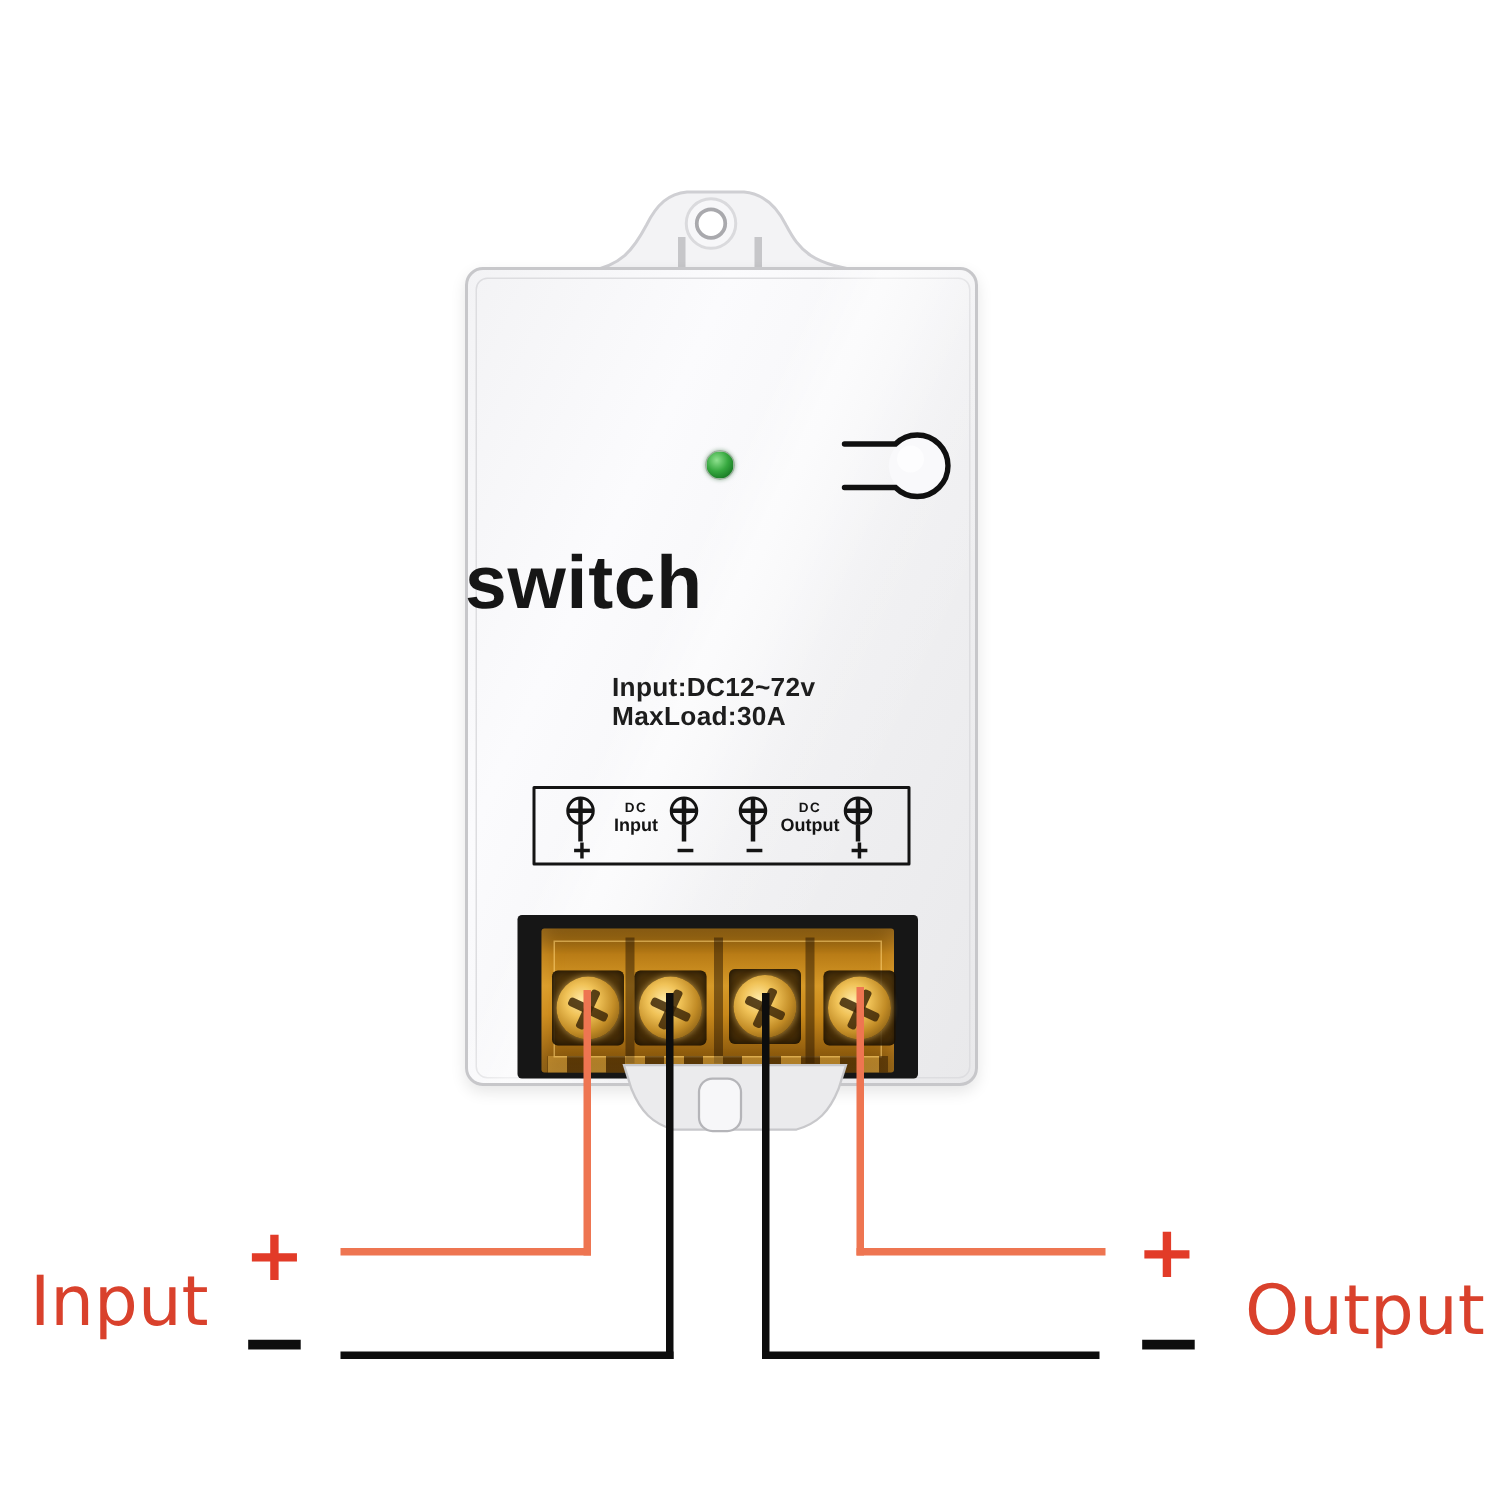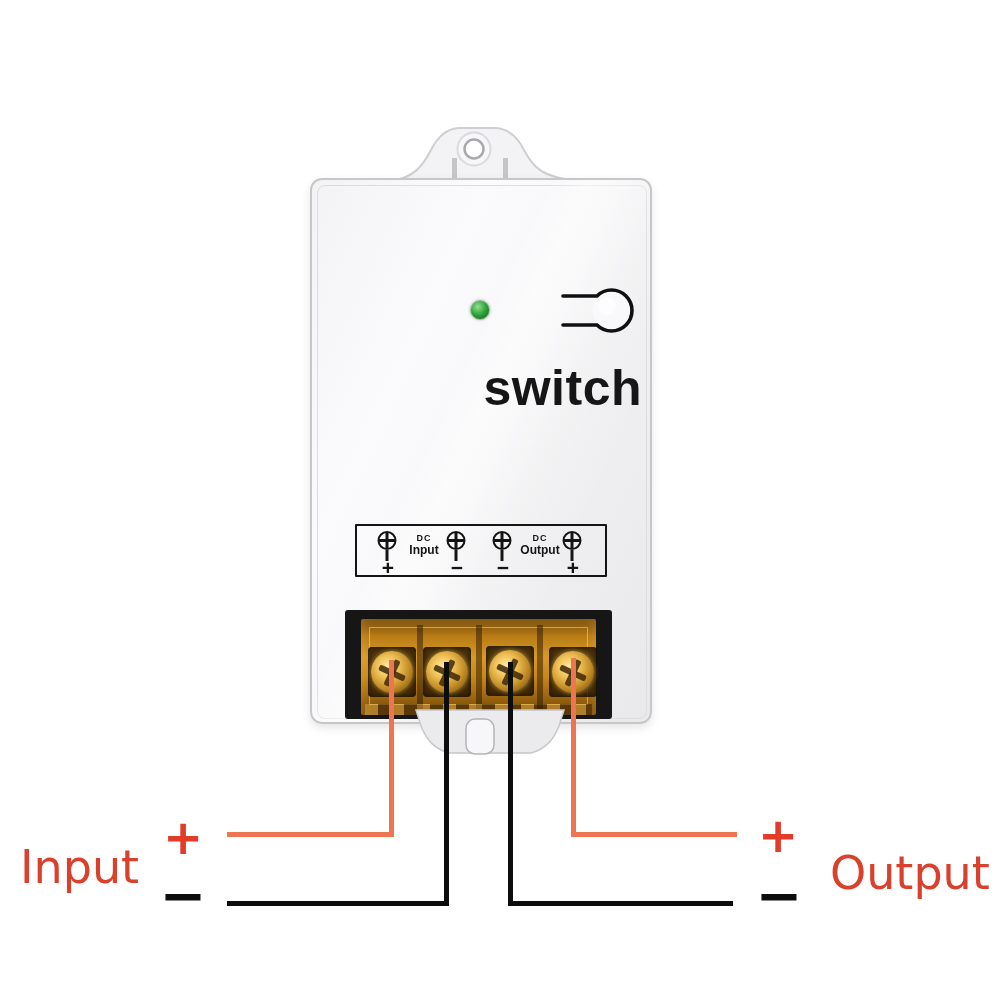--- a/index.html
+++ b/index.html
@@ -28,21 +28,21 @@
   
   #led{
     left:470px;top:300px;width:18px;height:18px;border-radius:50%;z-index:4;
     background:radial-gradient(circle at 38% 32%,#8fe18f 0%,#36a83f 45%,#1c7f27 75%,#0e5e18 100%);
     border:1px solid #9fb3a0;box-shadow:0 0 3px rgba(20,90,30,.4);
   }
   #button-svg{left:556px;top:283px;z-index:4;}
 
   
   #brand{
-    left:310px;top:362px;width:332px;text-align:right;z-index:4;
+    left:310px;top:362px;width:332px;text-align:left;z-index:4;
     font-size:50px;line-height:52px;font-weight:bold;color:#161616;letter-spacing:0.5px;
   }
   #specs{
     left:408px;top:449px;z-index:4;color:#1d1d1d;
     font-size:17.5px;line-height:19px;font-weight:bold;letter-spacing:0.2px;
   }
 
   
   #legend-box{
     left:355px;top:524px;width:252px;height:53px;z-index:4;
@@ -118,20 +118,24 @@
   <div class="abs" id="face-gloss"></div>
 
   <div class="abs" id="led"></div>
   <svg class="abs" id="button-svg" width="84" height="54" viewBox="556 283 84 54">
     <circle cx="611.5" cy="310.5" r="19" fill="#f9f9fb"></circle>
     <circle cx="607" cy="306" r="9" fill="#fdfdfe"></circle>
     <path d="M563 296 H597 A20.5 20.5 0 1 1 597 325 H563" fill="none" stroke="#101010" stroke-width="3.6" stroke-linecap="round"></path>
   </svg>
 
   <div class="abs" id="brand">switch</div>
+  <div class="abs" id="specs">
+    <div>Input:DC12~72v</div>
+    <div>MaxLoad:30A</div>
+  </div>
 
   <div class="abs" id="legend-box">
     <div class="lg-screw" style="left:31px;">
       <div class="lg-circle"></div>
       <div class="lg-cross-h"></div>
         <div class="lg-cross-v"></div>
         <div class="lg-stem"></div>
       <div class="lg-sign">+</div>
     </div>
     <div class="lg-label" style="left:67px;">

